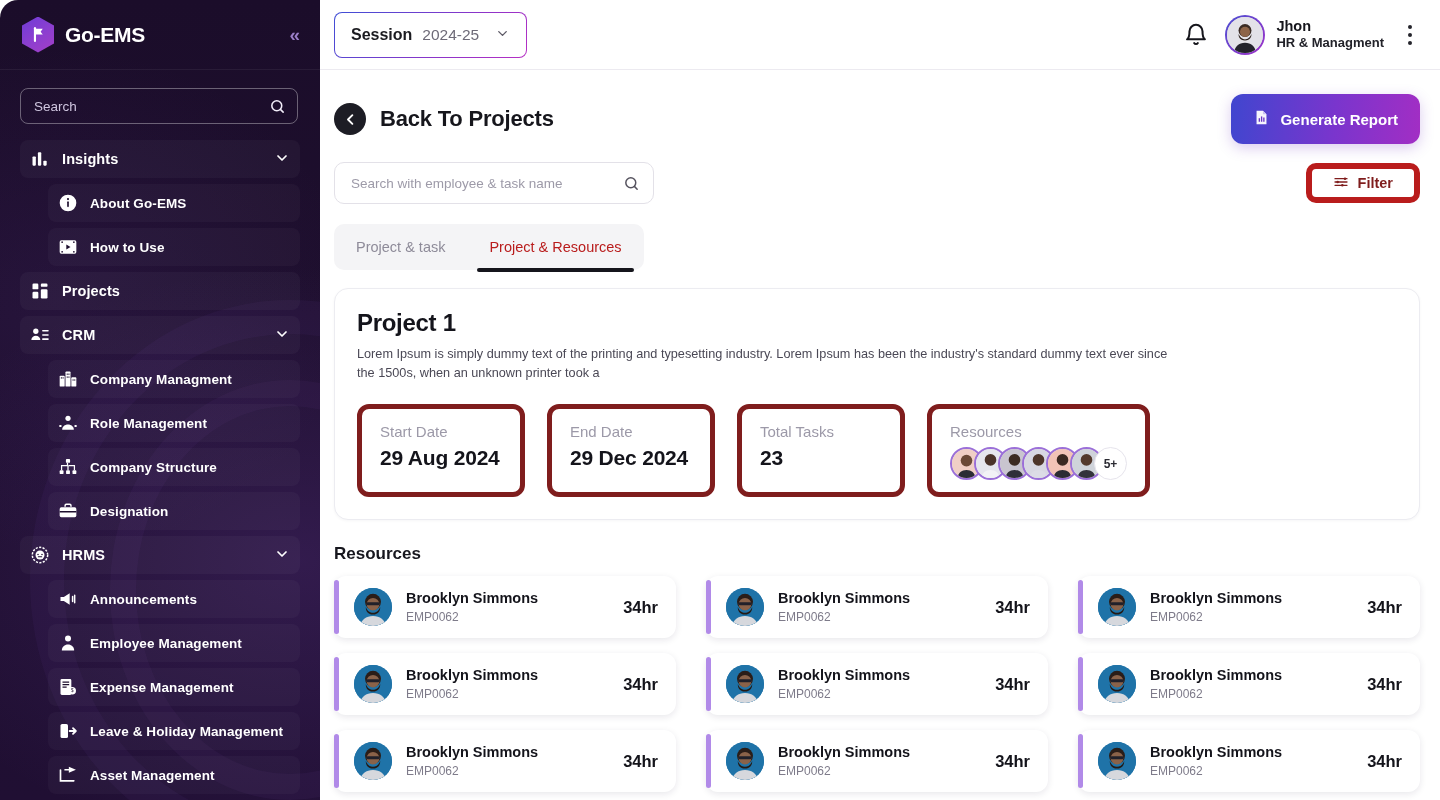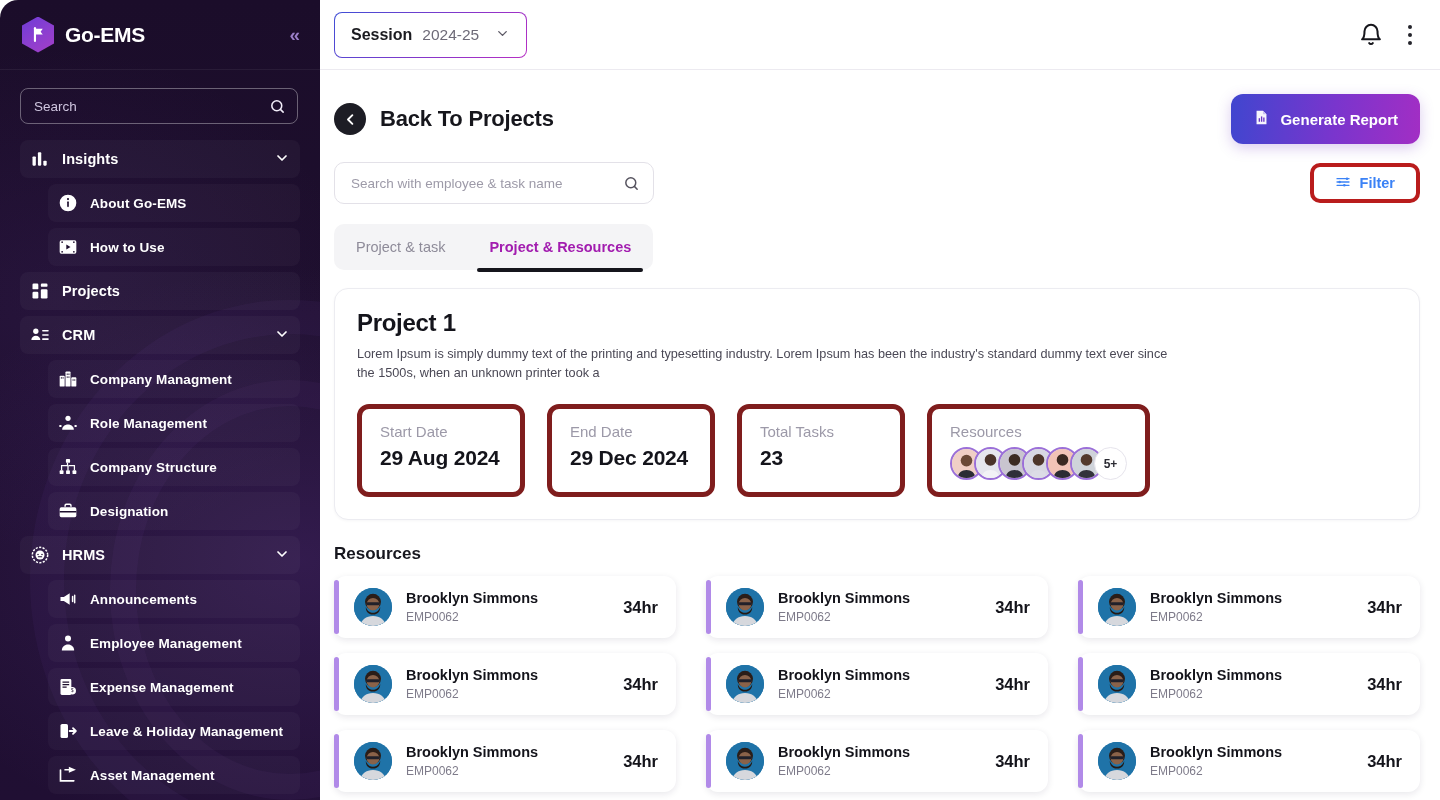--- a/index.html
+++ b/index.html
@@ -143,36 +143,36 @@
     display: flex; align-items: center; padding: 0 13px 0 16px; background: #fff;
   }
   .search-box input {
     flex: 1; border: none; outline: none; background: transparent;
     font-size: 13.5px; color: #2b2b33; font-family: inherit;
   }
   .search-box input::placeholder { color: #9d9aa8; }
   .search-box .ic { color: #55525e; display: flex; }
   .filter-btn {
     margin-left: auto; display: flex; align-items: center; gap: 9px;
-    height: 40px; border: 4px solid #b91c1c; border-radius: 10px;
-    padding: 0 21px; cursor: pointer; color: #3b82f6; font-size: 14.5px; font-weight: 600;
+    height: 40px; border: 6px solid #b91c1c; border-radius: 10px;
+    padding: 0 21px; cursor: pointer; color: #7f1d1d; font-size: 14.5px; font-weight: 600;
     background: #fff;
   }
   .filter-btn svg { width: 16px; height: 16px; }
 
   .tabs {
     margin-top: 20px; background: #f4f4f6; border-radius: 10px;
     display: inline-flex; align-items: stretch; padding: 0; height: 46px;
     position: relative;
   }
   .tab {
     display: flex; align-items: center; padding: 0 22px; cursor: pointer;
     font-size: 14.5px; color: #8e8b99; position: relative; white-space: nowrap;
   }
-  .tab.active { color: #a21caf; font-weight: bold; }
+  .tab.active { color: #b91c1c; font-weight: normal; }
   .tab.active::after {
     content: ""; position: absolute; left: 10px; right: 10px; bottom: -2px;
     height: 4px; background: #15151c; border-radius: 3px;
   }
 
   .project-card {
     margin-top: 18px; border: 1px solid #ececf1; border-radius: 14px;
     background: #fff; padding: 20px 22px 22px 22px;
     box-shadow: 0 1px 3px rgba(20,20,40,0.04);
   }
@@ -476,20 +476,37 @@
         </span>
       </div>
 
       <div class="topbar-right">
         <span class="bell">
           <svg viewBox="0 0 24 24" fill="none" stroke="currentColor" stroke-width="1.9" stroke-linecap="round" stroke-linejoin="round">
               <path d="M18 8.6a6 6 0 10-12 0c0 6-2.2 7.4-2.2 7.4h16.4S18 14.6 18 8.6z"></path>
               <path d="M13.7 19.4a2 2 0 01-3.4 0"></path>
             </svg>
         </span>
+        <div class="profile">
+          <div class="avatar-ring">
+            <div class="av">
+              <svg class="pimg" viewBox="0 0 40 40">
+                <rect width="40" height="40" fill="#e3e2e8"></rect>
+                <circle cx="20" cy="15" r="7.2" fill="#3a2b24"></circle>
+                <circle cx="20" cy="16.5" r="5.6" fill="#8d6448"></circle>
+                <path d="M13 19c1 4 4.5 6 7 6s6-2 7-6c.6 2.6-1 7-7 7s-7.6-4.4-7-7z" fill="#2c211c"></path>
+                <path d="M8 40c0-7 5.4-11.5 12-11.5S32 33 32 40z" fill="#23232b"></path>
+              </svg>
+            </div>
+          </div>
+          <div class="who">
+            <div class="n">Jhon</div>
+            <div class="r">HR &amp; Managment</div>
+          </div>
+        </div>
         <div class="kebab">
             <i></i>
             <i></i>
             <i></i>
           </div>
       </div>
     </header>
 
     <div class="content">
 

